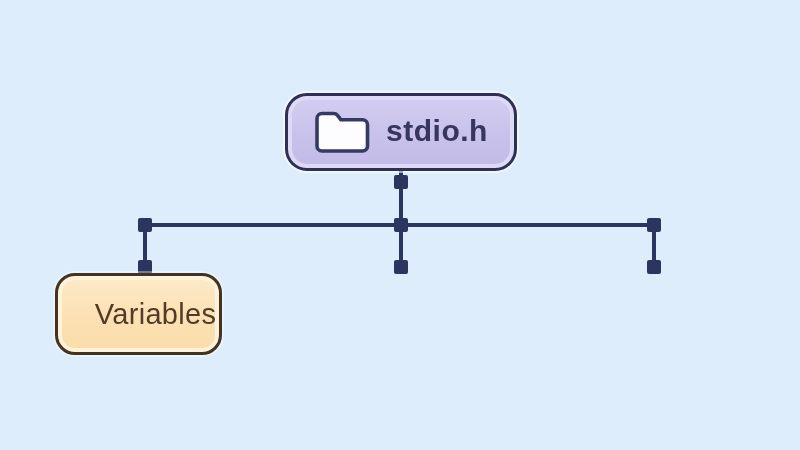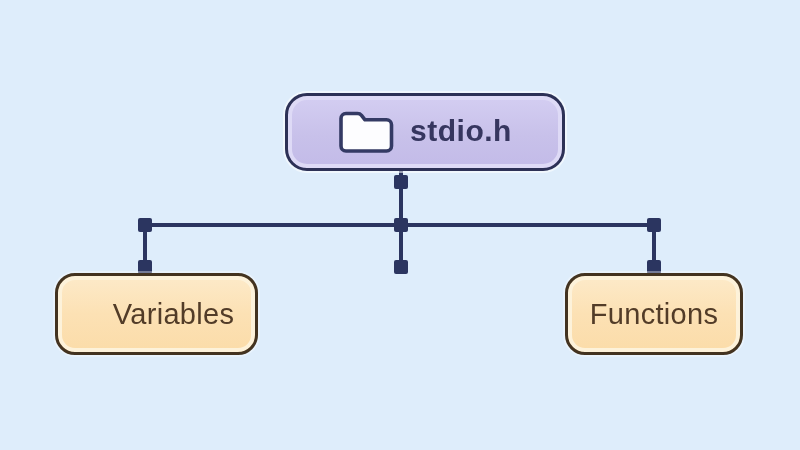--- a/index.html
+++ b/index.html
@@ -25,21 +25,21 @@
   .l-top   {left:399px;top:170px;height:57px;}
   .l-horiz {left:145px;top:223px;width:509px;}
   .l-drop-a{left:143px;top:225px;height:45px;}
   .l-drop-b{left:399px;top:225px;height:45px;}
   .l-drop-c{left:652px;top:225px;height:45px;}
   .sq-top  {left:394px;top:175px;}
 
   
   .root-box{
     position:absolute;box-sizing:border-box;
-    left:285px;top:93px;width:280px;height:78px;
+    left:285px;top:93px;width:232px;height:78px;
     background:linear-gradient(180deg,#d4cef2 0%,#c8c1ea 55%,#c3bbe8 100%);
     border:3px solid #2d3156;
     border-radius:22px;
     box-shadow:0 0 0 2px rgba(255,255,255,.55),
                inset 0 0 0 4px #dedaf6;
     display:flex;align-items:center;justify-content:center;gap:15px;text-align:right;
   }
   .root-label{
     color:#36365f;font-size:30px;font-weight:700;letter-spacing:.5px;
     transform:translateY(-1px);
@@ -53,21 +53,21 @@
     background:linear-gradient(180deg,#fdeac9 0%,#fce1b4 50%,#fbdca9 100%);
     border:3px solid #433320;
     border-radius:20px;
     box-shadow:0 0 0 2px rgba(255,255,255,.35),
                inset 0 0 0 4px #fdf2da;
     display:flex;align-items:center;justify-content:center;
   }
   .child-label{
     color:#523c28;font-size:29px;font-weight:400;letter-spacing:.3px;
   }
-  .child-variables{left:55px;width:203px;padding-left:34px;}
+  .child-variables{left:55px;width:167px;padding-left:34px;}
   .child-macros   {left:312px;width:178px;}
   .child-functions{left:565px;width:178px;}
 </style>
 </head>
 <body>
 
 <div class="stage">
 
   <div class="line vline l-top"></div>
   <div class="line hline l-horiz"></div>
@@ -102,17 +102,14 @@
       </svg>
     </span>
     <span class="root-label">stdio.h</span>
   </div>
 
   <div class="child-box child-variables">
     <span class="child-label">Variables</span>
   </div>
 
 
-  <div class="child-box child-functions">
-    <span class="child-label">Functions</span>
-  </div>
 
 </div>
 
 </body></html>

